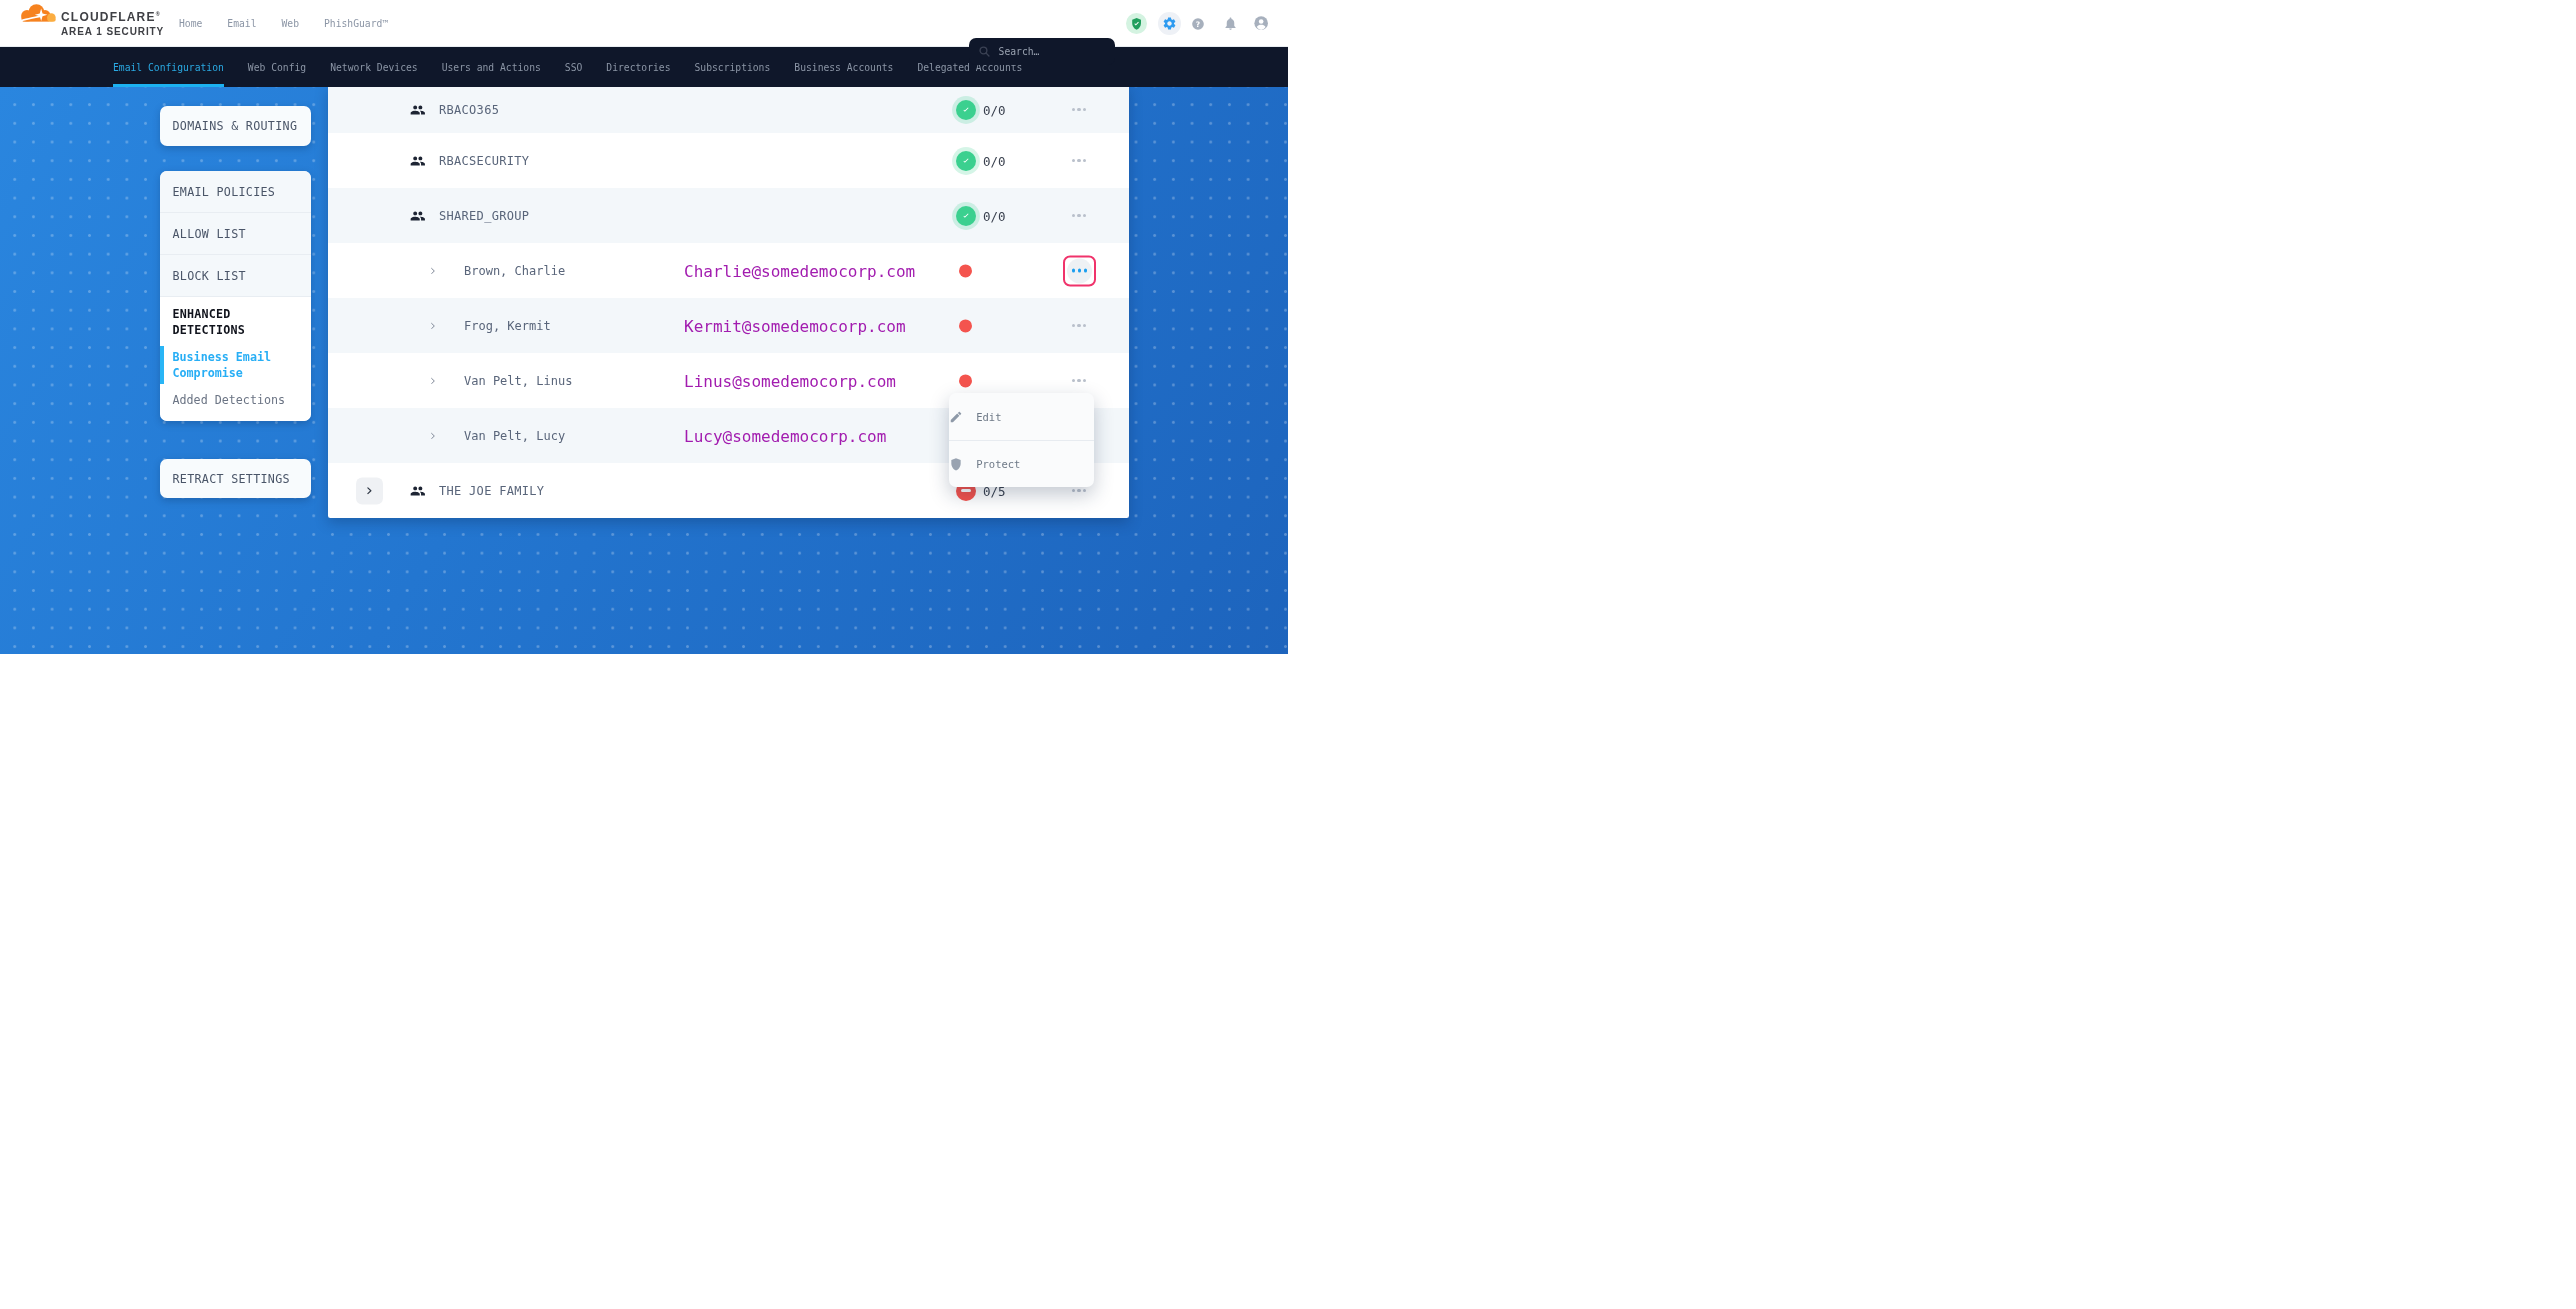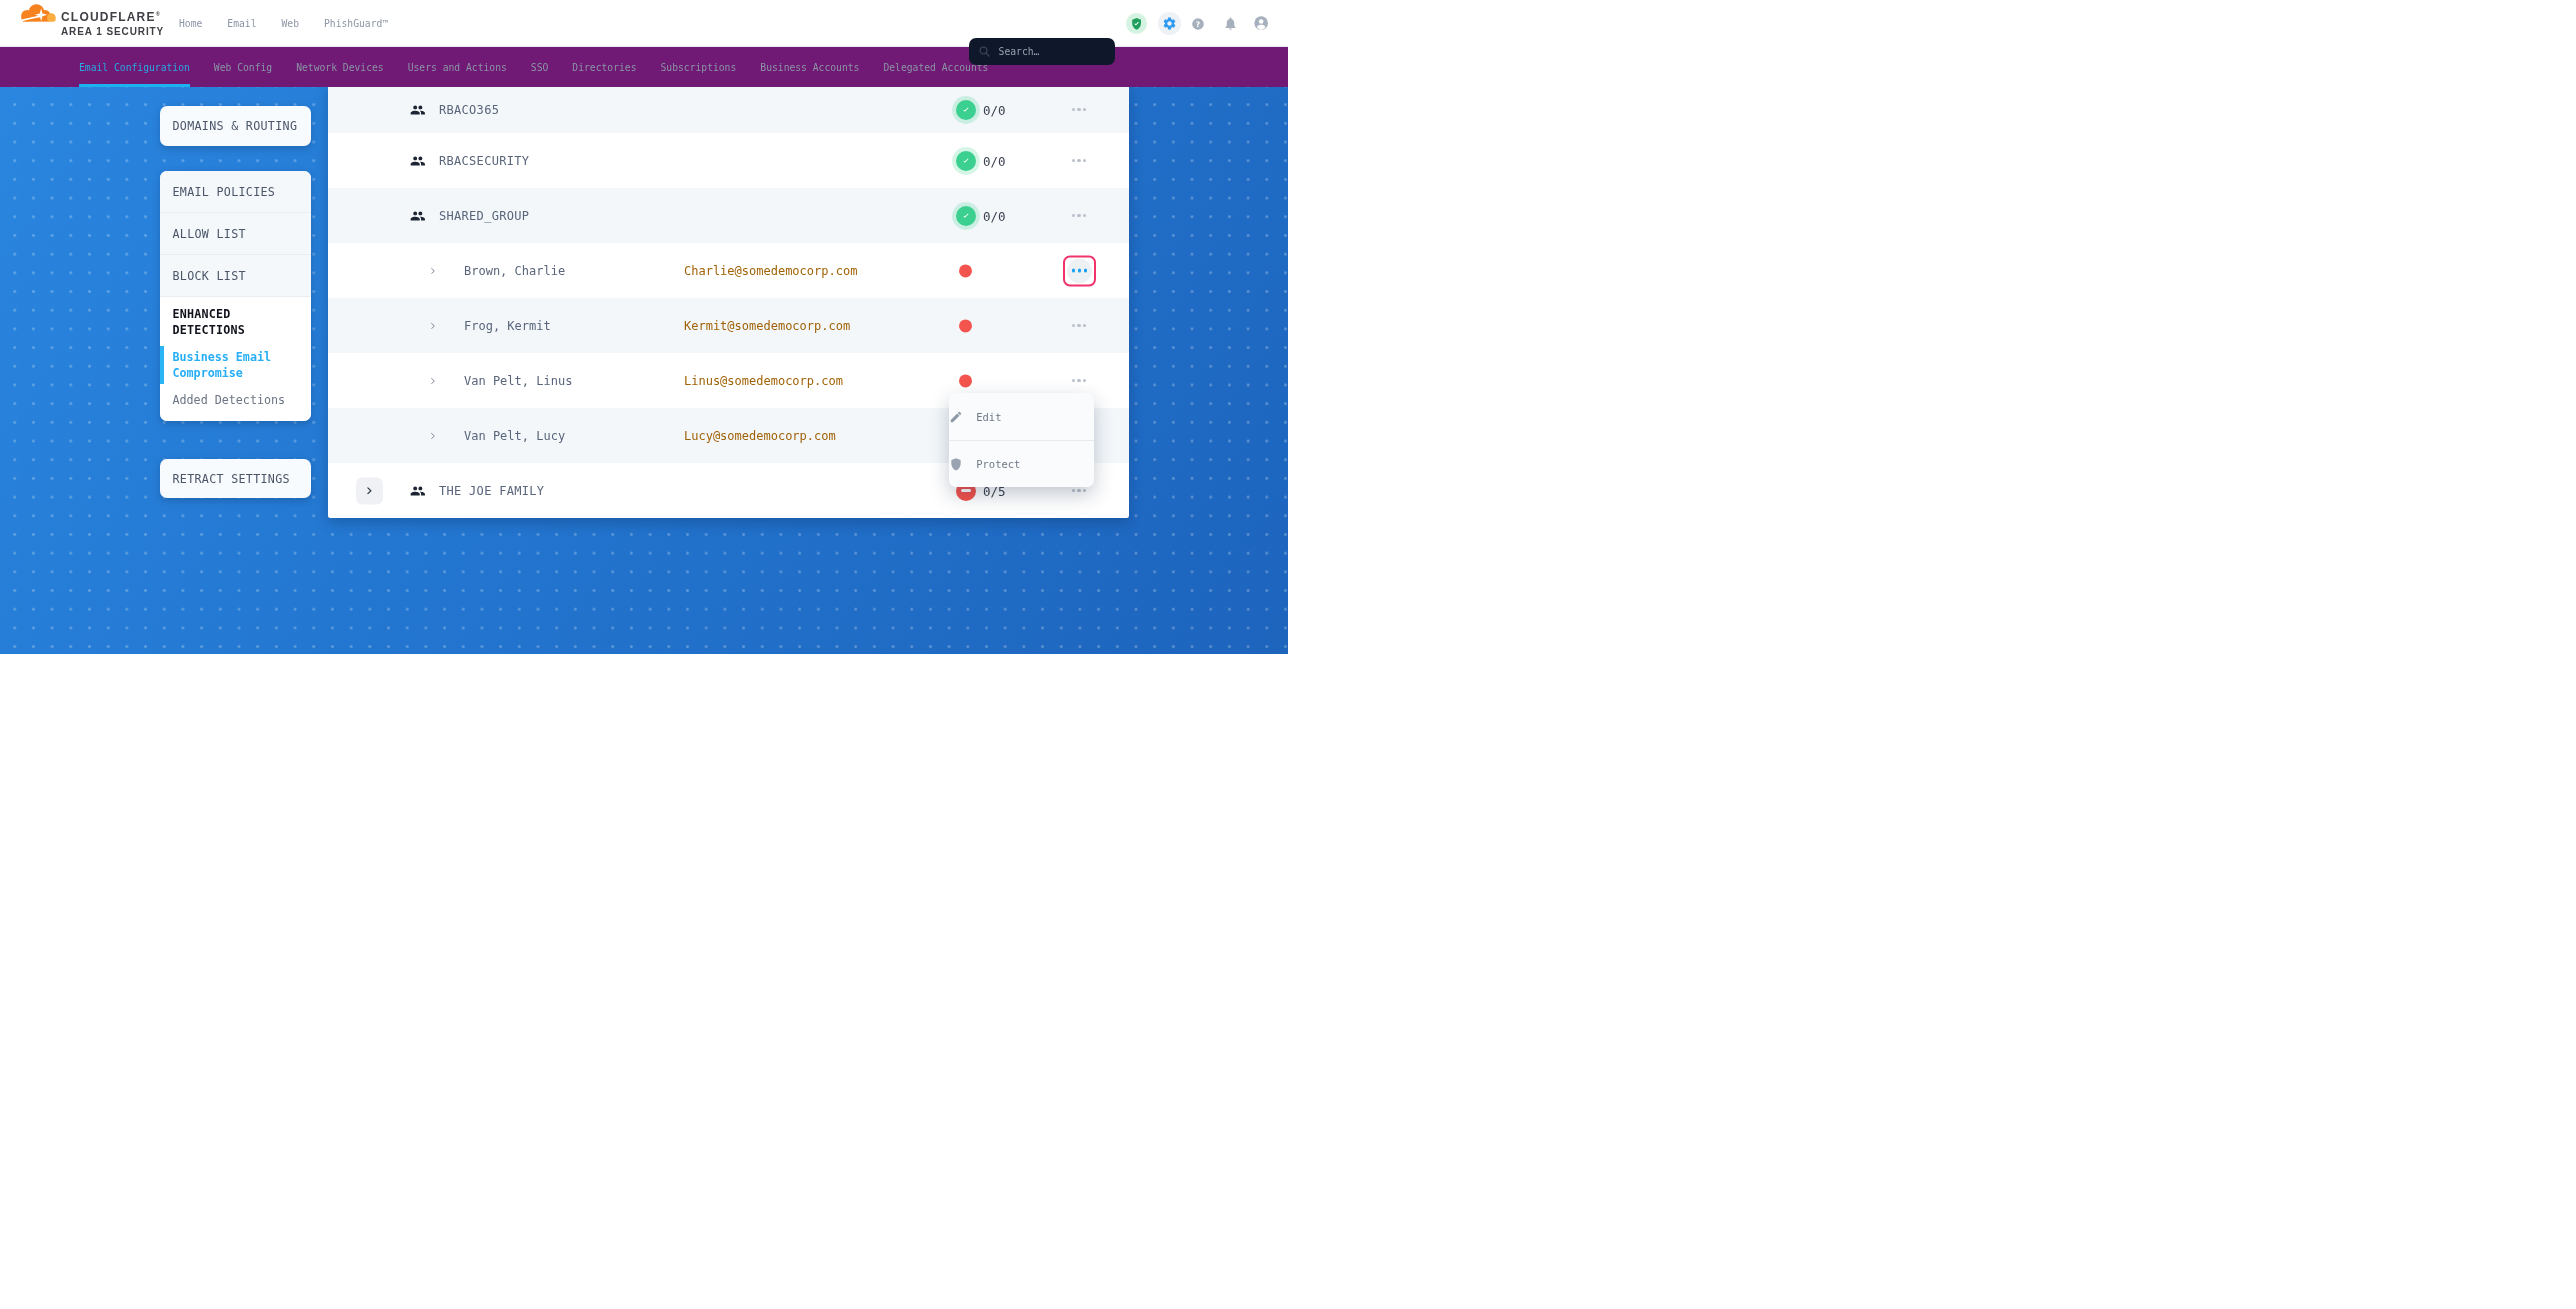--- a/index.html
+++ b/index.html
@@ -18,21 +18,21 @@
   .top-nav .nav-link { font-size:9.7px; color:#8b95a5; cursor:pointer; }
   .search-box { position:absolute; left:969px; top:7.8px; width:146px; height:27px; background:#0f172a; border-radius:7px; display:flex; align-items:center; padding:0 9.3px;margin-top:30px; }
   .search-box input { border:none; outline:none; background:transparent; font-family:"DejaVu Sans Mono", monospace; font-size:9.7px; color:#5a6679; margin-left:7.8px; width:101px; }
   .search-box input::placeholder { color:#9aa3b1; }
   .hdr-ic { position:absolute; top:0; height:47px; display:flex; align-items:center; cursor:pointer; }
   .circ-bg { border-radius:50%; display:flex; align-items:center; justify-content:center; }
   .shield-bg { width:21px; height:21px; background:#d4f3e1; }
   .gear-bg { width:22.6px; height:22.6px; background:#eef1f6; }
 
   
-  .tabbar { position:absolute; left:0; top:47px; width:1288px; height:40px; background:#701a75; display:flex; align-items:stretch; padding-left:79px; gap:24px; z-index:9; }
+  .tabbar { position:absolute; left:0; top:47px; width:1288px; height:40px; background:#0f172a; display:flex; align-items:stretch; padding-left:113px; gap:24px; z-index:9; }
   .tab { display:flex; align-items:center; position:relative; font-size:9.7px; color:#8b95a5; cursor:pointer; white-space:nowrap; }
   .tab.active { color:#2aa9e2; }
   .tab.active::after { content:""; position:absolute; left:0; right:0; bottom:0; height:3.1px; background:#1cb1f0; }
 
   
   .panel { position:absolute; left:0; top:86px; width:1288px; height:568px;
     background-image:
       radial-gradient(rgba(255,255,255,0.26) 1.3px, transparent 1.5px),
       linear-gradient(125deg, #2a86df 0%, #2376d0 45%, #1d64bd 100%);
     background-size:18.7px 18.7px, 100% 100%; background-position:5.4px 9.3px, 0 0; }
@@ -56,21 +56,21 @@
   .row.first { height:47px; }
   .row.alt { background:#f3f7fa; }
   .row > * { position:absolute; top:50%; transform:translateY(-50%); }
   .expander { left:28px; width:27px; height:27px; background:#eff1f4; border:none; border-radius:6.2px; display:flex; align-items:center; justify-content:center; cursor:pointer; }
   .expander svg { display:block; }
   .expander.open svg { transform:rotate(90deg); }
   .grp-icon { left:82px; width:15.6px; height:15.6px; }
   .g-name { left:111px; font-size:12px; color:#59657a; letter-spacing:0.3px; white-space:nowrap;text-align:right; }
   .m-chev { left:101px; width:7.8px; height:7.8px; }
   .m-name { left:136px; font-size:12px; color:#59657a; white-space:nowrap; }
-  .m-email { left:356px; font-size:12px; color:#a16207; white-space:nowrap; }
+  .m-email { left:356px; font-size:16px; color:#a21caf; white-space:nowrap; }
   .badge { left:628px; width:20px; height:20px; border-radius:50%; display:flex; align-items:center; justify-content:center; }
   .badge.pass { background:#3bd08f; box-shadow:0 0 0 3.9px rgba(62,208,145,.22); }
   .badge.fail { background:#f4514b; }
   .minus-bar { width:9.3px; height:2.3px; background:#fff; border-radius:1.6px; }
   .sdot { left:631px; width:13.2px; height:13.2px; border-radius:50%; background:#f4544e; }
   .count { left:655px; font-size:12.5px; color:#39404e; white-space:nowrap; }
   .more { left:737px; width:28px; height:28px; border:none; background:transparent; display:flex; align-items:center; justify-content:center; cursor:pointer; }
   .dots { display:flex; gap:2.3px; }
   .dots i { width:3.1px; height:3.1px; border-radius:50%; background:#b9c0cb; }
   .more-highlight { left:735px; width:33px; height:31px; border:2.3px solid #f0336b; border-radius:7px; display:flex; align-items:center; justify-content:center; z-index:20; background:transparent; cursor:pointer; }

